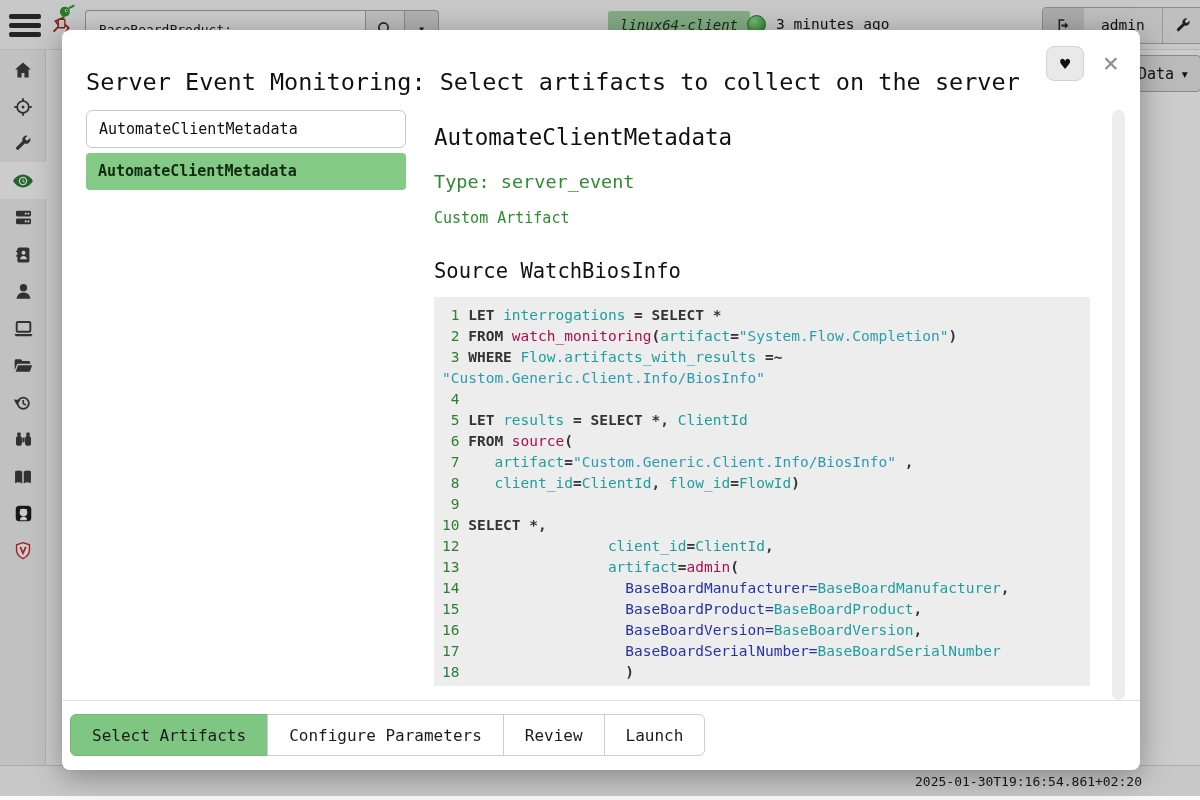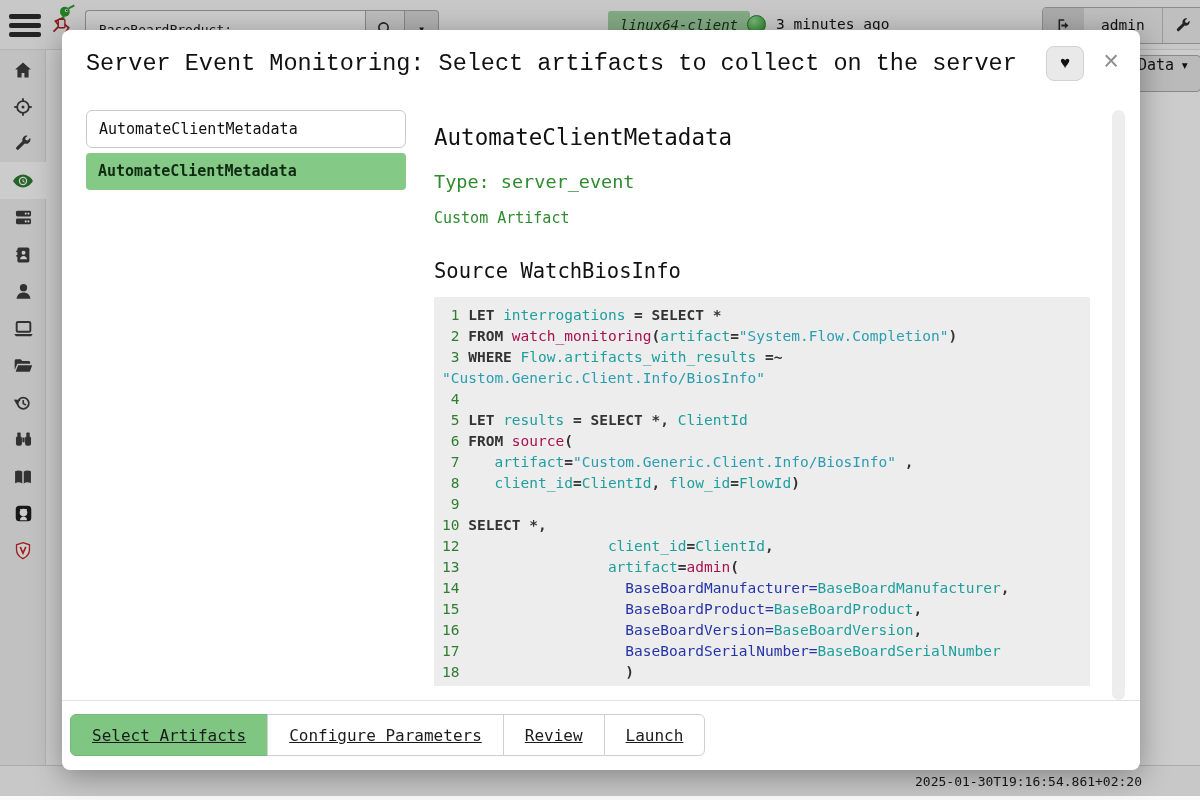--- a/index.html
+++ b/index.html
@@ -22,29 +22,29 @@
   .user-group { position:absolute; left:1042px; top:7px; height:37px; display:flex; border:1px solid #b0b0b0; border-radius:4px; overflow:hidden; }
   .seg-logout { width:41px; background:#d6d6d6; display:flex; align-items:center; justify-content:center; }
   .seg-admin { padding:0 17px; background:#efefef; line-height:35px; font-size:14.5px; color:#161616; }
   .seg-wrench { width:43px; background:#efefef; border-left:1px solid #c2c2c2; display:flex; align-items:center; justify-content:center; }
 
   .sidebar { position:absolute; left:0; top:50px; width:46px; bottom:0; background:#f2f2f2; border-right:1px solid #e0e0e0; display:flex; flex-direction:column; padding-top:1px; }
   .side-item { width:46px; height:37px; display:flex; align-items:center; justify-content:center; }
   .side-item.active { background:#ffffff; }
   .side-item svg { display:block; }
 
-  .data-btn { position:absolute; left:1126px; top:55px; height:37px; padding:0 11px; background:#e9e9e9; border:1px solid #adadad; border-radius:4px; font-size:15px; color:#161616; display:flex; gap:6px; font-family:inherit; }
+  .data-btn { position:absolute; left:1126px; top:55px; height:37px; padding:0 11px; background:#e9e9e9; border:1px solid #adadad; border-radius:4px; font-size:15px; color:#161616; display:flex; align-items:center; gap:6px; font-family:inherit; }
 
   .statusbar { position:absolute; left:0; top:765px; width:1200px; height:35px; background:#fafafa; border-top:1px solid #d8d8d8; }
   .statusbar span { position:absolute; right:58px; top:8px; font-size:13px; color:#1d1d1d; }
 
   
   .backdrop { position:absolute; inset:0; background:rgba(0,0,0,0.2); z-index:50; }
   .modal { position:absolute; left:62px; top:30px; width:1078px; height:740px; background:#fff; border-radius:8px; box-shadow:0 6px 30px rgba(0,0,0,0.35); z-index:100; display:flex; flex-direction:column; }
-  .m-header { position:relative; height:66px; padding:16px 24px 0;font-family:Liberation Mono, monospace; }
+  .m-header { position:relative; height:66px; padding:35px 24px 0; }
   .m-title { font-size:23.5px; font-weight:400; color:#111; white-space:nowrap; line-height:35px; }
   .heart-btn { position:absolute; right:56px; top:16px; width:38px; height:35px; background:#e9e9e9; border:1px solid #d2d2d2; border-radius:8px; font-size:17px; color:#111; display:flex; align-items:center; justify-content:center; font-family:inherit; }
   .close-btn { position:absolute; right:13px; top:15px; width:32px; height:35px; font-size:27px; color:#8f8f8f; display:flex; align-items:center; justify-content:center; cursor:pointer; }
 
   .m-body { flex:1; display:flex; padding:14px 14px 14px 24px; overflow:hidden; position:relative; }
   .left-col { width:320px; margin-right:28px; flex-shrink:0; }
   .left-col input { width:100%; height:38px; border:1px solid #c9c9c9; border-radius:6px; padding:0 12px; font-size:15px; font-family:inherit; color:#111; }
   .artifact-list { margin-top:5px; }
   .artifact-item { height:37px; line-height:37px; background:#85c987; border-radius:4px; padding:0 12px; font-size:15px; font-weight:700; color:#0f2a10; }
 
@@ -58,21 +58,21 @@
   .ln   { color:#2f7d31; }
   .tk-k { color:#333333; font-weight:700; }
   .tk-v { color:#1f9e9e; }
   .tk-f { color:#a8114d; font-weight:400; }
   .tk-s { color:#2a9db0; }
   .tk-a { color:#2433a8; }
   .tk-p { color:#333333; font-weight:700; }
   .scrollbar { position:absolute; right:15px; top:14px; bottom:0; width:13px; background:#ededed; border-radius:7px; }
 
   .m-footer { border-top:1px solid #e2e2e2; height:70px; padding:13px 0 0 8px; }
-  .wizard { display:flex;text-decoration:underline; }
+  .wizard { display:flex; }
   .wz-btn { height:42px; padding:0 21px; font-size:16px; background:#fff; border:1px solid #cfcfcf; margin-left:-1px; color:#1b1b1b; display:flex; align-items:center; font-family:inherit; }
   .wz-btn:first-child { border-radius:6px 0 0 6px; margin-left:0; }
   .wz-btn:last-child { border-radius:0 6px 6px 0; }
   .wz-btn.active { background:#7fc682; border-color:#74b877; }
 </style>
 </head>
 <body>
 
 <div class="stage">
 

